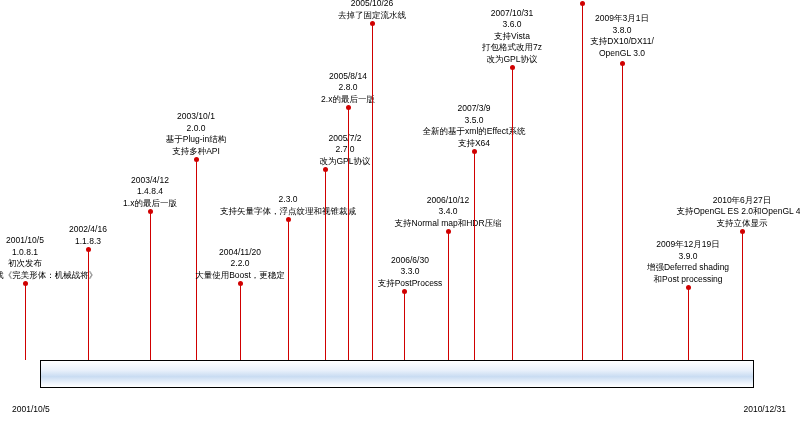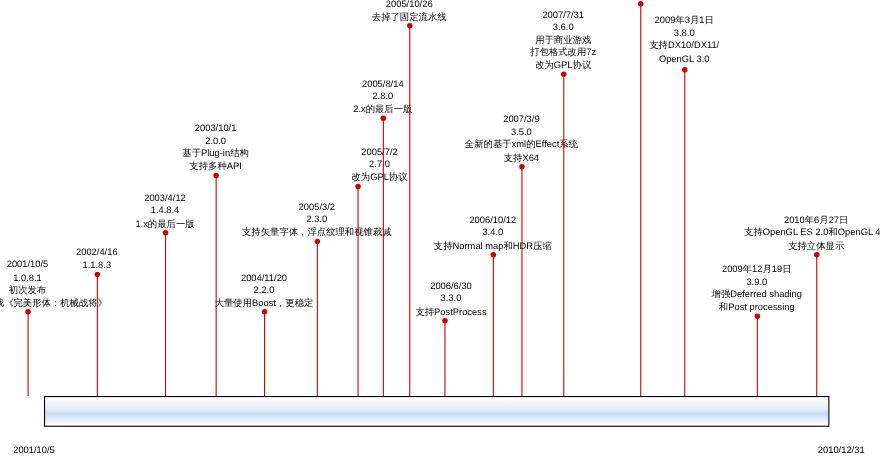--- a/index.html
+++ b/index.html
@@ -116,21 +116,20 @@
         <div class="label" style="bottom: 79px;">
           <span class="date">2004/11/20</span>
           <span class="ver">2.2.0</span>
           <span class="desc">大量使用Boost，更稳定</span>
         </div>
       </div>
       <div class="event" style="left: 288px;">
         <div class="stem" style="height: 140px; background: rgb(208, 0, 0);"></div>
         <div class="dot" style="bottom: 138px; background: rgb(208, 0, 0);"></div>
         <div class="label" style="bottom: 143px;">
-          <span class="date">2005/3/2</span>
           <span class="ver">2.3.0</span>
           <span class="desc">支持矢量字体，浮点纹理和视锥裁减</span>
         </div>
       </div>
       <div class="event" style="left: 325px;">
         <div class="stem" style="height: 190px; background: rgb(208, 0, 0);"></div>
         <div class="dot" style="bottom: 188px; background: rgb(208, 0, 0);"></div>
         <div class="label" style="bottom: 193px; margin-left: 20px;">
           <span class="date">2005/7/2</span>
           <span class="ver">2.7.0</span>
@@ -179,23 +178,23 @@
           <span class="date">2007/3/9</span>
           <span class="ver">3.5.0</span>
           <span class="desc">全新的基于xml的Effect系统</span>
           <span class="desc">支持X64</span>
         </div>
       </div>
       <div class="event" style="left: 512px;">
         <div class="stem" style="height: 292px; background: rgb(208, 0, 0);"></div>
         <div class="dot" style="bottom: 290px; background: rgb(208, 0, 0);"></div>
         <div class="label" style="bottom: 295px;">
-          <span class="date">2007/7/31</span>
+          <span class="date">2007/10/31</span>
           <span class="ver">3.6.0</span>
-          <span class="desc">用于商业游戏</span>
+          <span class="desc">支持Vista</span>
           <span class="desc">打包格式改用7z</span>
           <span class="desc">改为GPL协议</span>
         </div>
       </div>
       <div class="event" style="left: 582px;">
         <div class="stem" style="height: 356px; background: rgb(208, 0, 0);"></div>
         <div class="dot" style="bottom: 354px; background: rgb(208, 0, 0);"></div>
         <div class="label" style="bottom: 359px;">
           <span class="desc">实验性支持Linux</span>
         </div>

